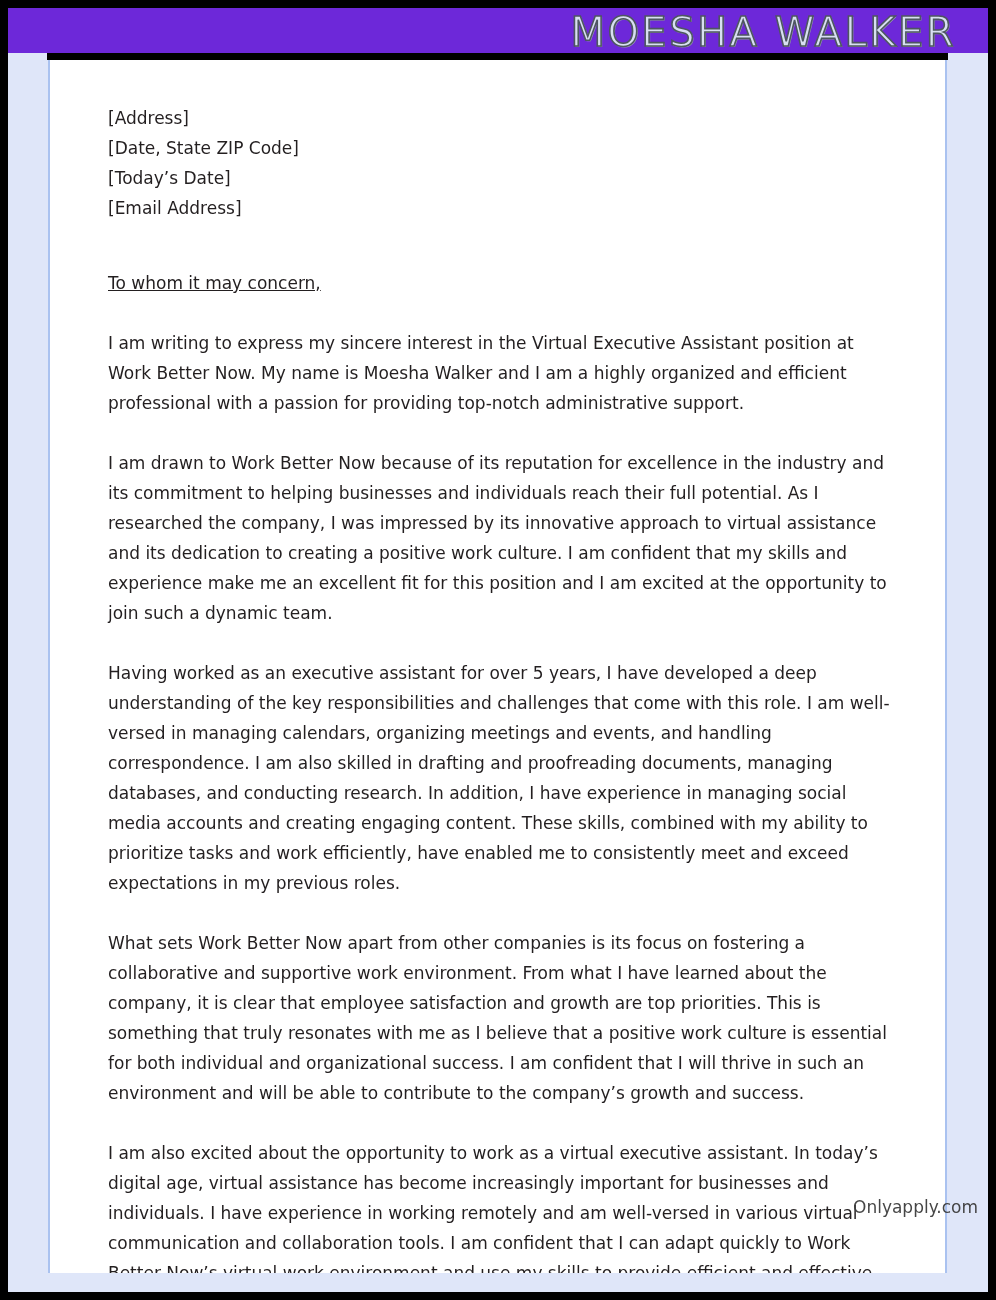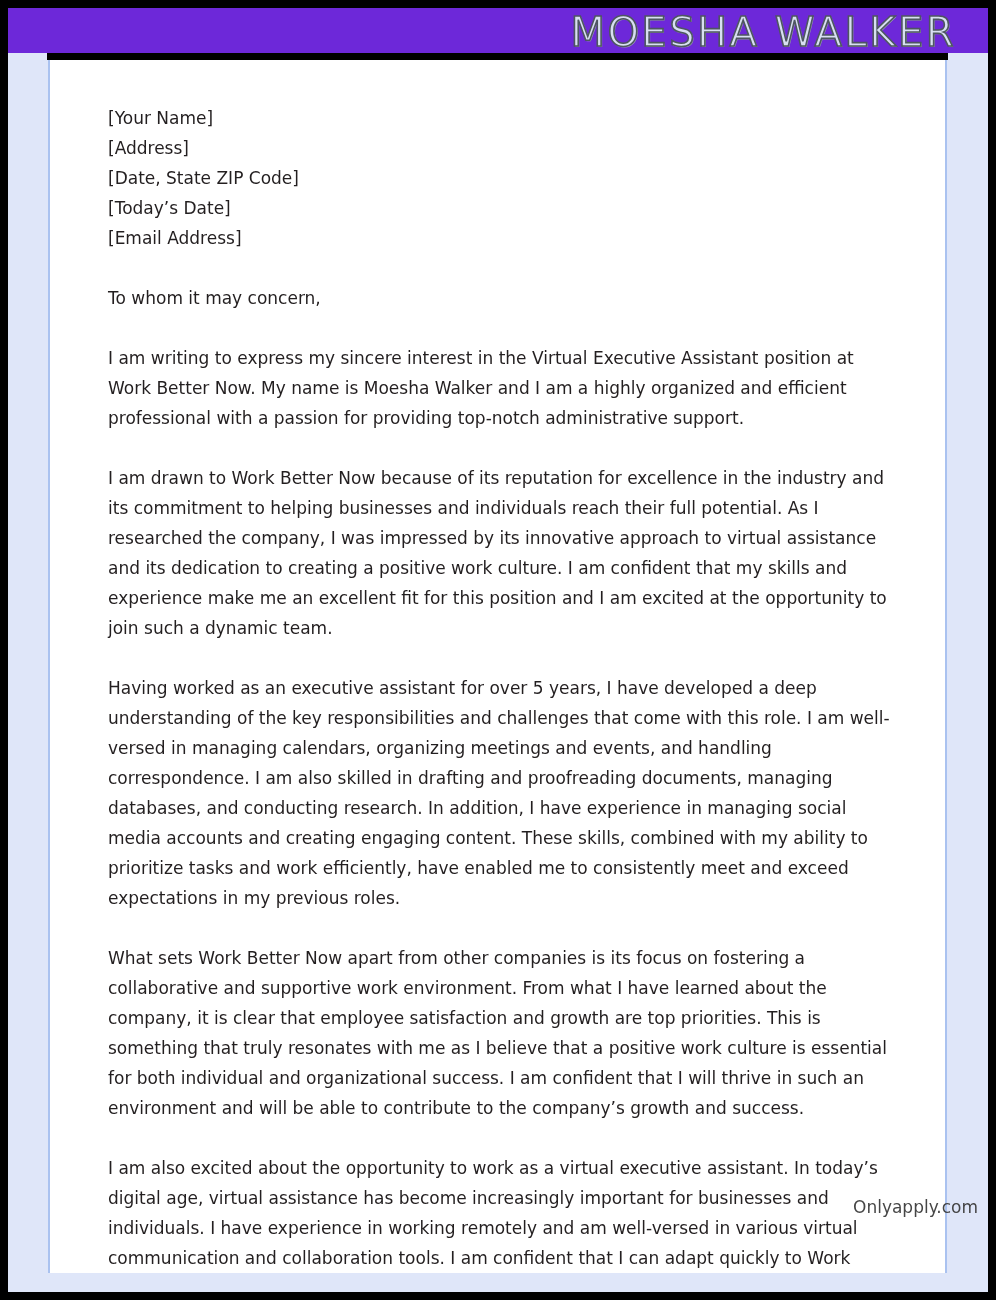--- a/index.html
+++ b/index.html
@@ -84,21 +84,22 @@
     line-height: 30px;
     color: #231f20;
   }
 
   .sender-block .sender-line {
     display: block;
     white-space: nowrap;
   }
 
   .salutation {
-    margin-top: 30px;
+    margin-top: 45px;
+    text-decoration: underline;
   }
 
   .para {
     margin-top: 30px;
     text-align: left;
   }
 
   
   .para-last {
     position: relative;
@@ -135,21 +136,20 @@
   <div class="header-band">
     <div class="applicant-name">MOESHA WALKER</div>
   </div>
 
   <div class="page-top-rule"></div>
 
   <div class="page">
     <div class="letter-body">
 
       <div class="sender-block">
-        <span class="sender-line">[Your Name]</span>
         <span class="sender-line">[Address]</span>
         <span class="sender-line">[Date, State ZIP Code]</span>
         <span class="sender-line">[Today’s Date]</span>
         <span class="sender-line">[Email Address]</span>
       </div>
 
       <div class="salutation">To whom it may concern,</div>
 
       <p class="para">I am writing to express my sincere interest in the Virtual Executive Assistant position at Work Better Now. My name is Moesha Walker and I am a highly organized and efficient professional with a passion for providing top-notch administrative support.</p>
       <p class="para">I am drawn to Work Better Now because of its reputation for excellence in the industry and its commitment to helping businesses and individuals reach their full potential. As I researched the company, I was impressed by its innovative approach to virtual assistance and its dedication to creating a positive work culture. I am confident that my skills and experience make me an excellent fit for this position and I am excited at the opportunity to join such a dynamic team.</p>

